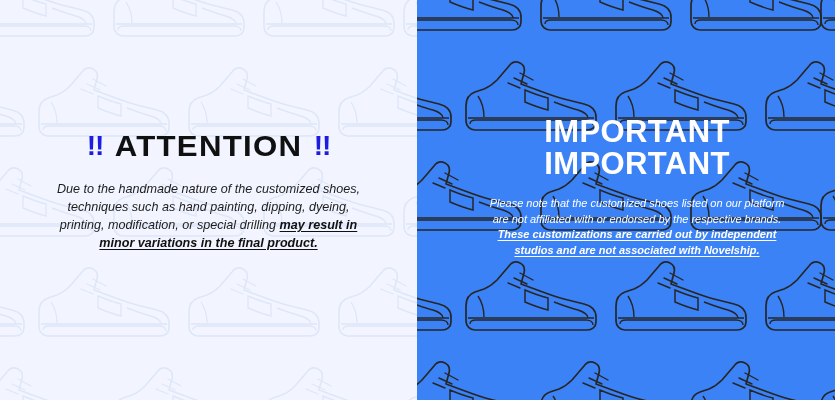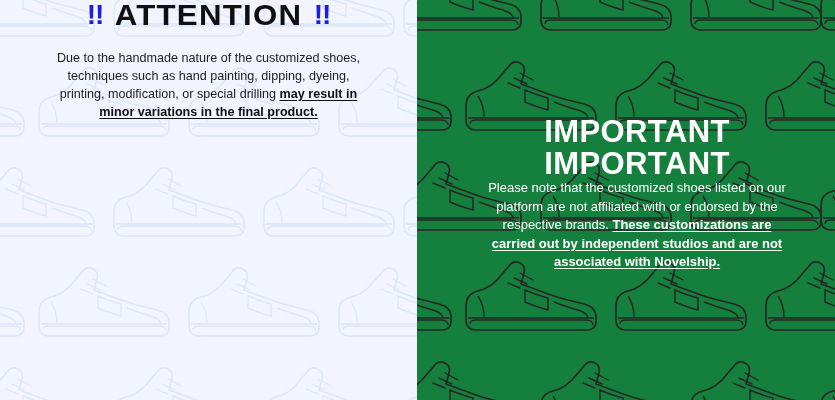--- a/index.html
+++ b/index.html
@@ -33,21 +33,21 @@
     box-sizing: border-box;
   }
 
   .panel-left {
     width: 417px;
     background: #f2f5ff;
   }
 
   .panel-right {
     width: 418px;
-    background: #15803d;
+    background: #3b82f6;
     padding-left: 22px;
   }
 
   
   .pattern {
     position: absolute;
     top: 0;
     left: 0;
     width: 100%;
     height: 100%;
@@ -59,20 +59,21 @@
   .content {
     position: relative;
     z-index: 2;
     width: 100%;
     text-align: center;
     box-sizing: border-box;
   }
 
   .content-left {
     padding: 0 52px;
+    margin-top: 131px;
   }
 
   .content-right {
     padding: 0 42px;
     margin-top: 116px;
   }
 
   
   .heading {
     margin: 0;
@@ -106,30 +107,32 @@
     color: #ffffff;
     letter-spacing: 0.4px;
     line-height: 1.02;
   }
   .heading-right .hline { display: block; }
 
   
   .body-copy {
     margin: 0;
     line-height: 1.42;
+    font-style: italic;
   }
 
   .body-left {
     margin-top: 20px;
     font-size: 12.6px;
     color: #1c1c1c;
   }
 
   .body-right {
-    font-size: 13px;
+    margin-top: 17px;
+    font-size: 11px;
     color: #ffffff;
   }
 
   .emph {
     font-weight: bold;
     text-decoration: underline;
     text-underline-offset: 2px;
   }
   .body-left .emph  { color: #101010; }
   .body-right .emph { color: #ffffff; }

